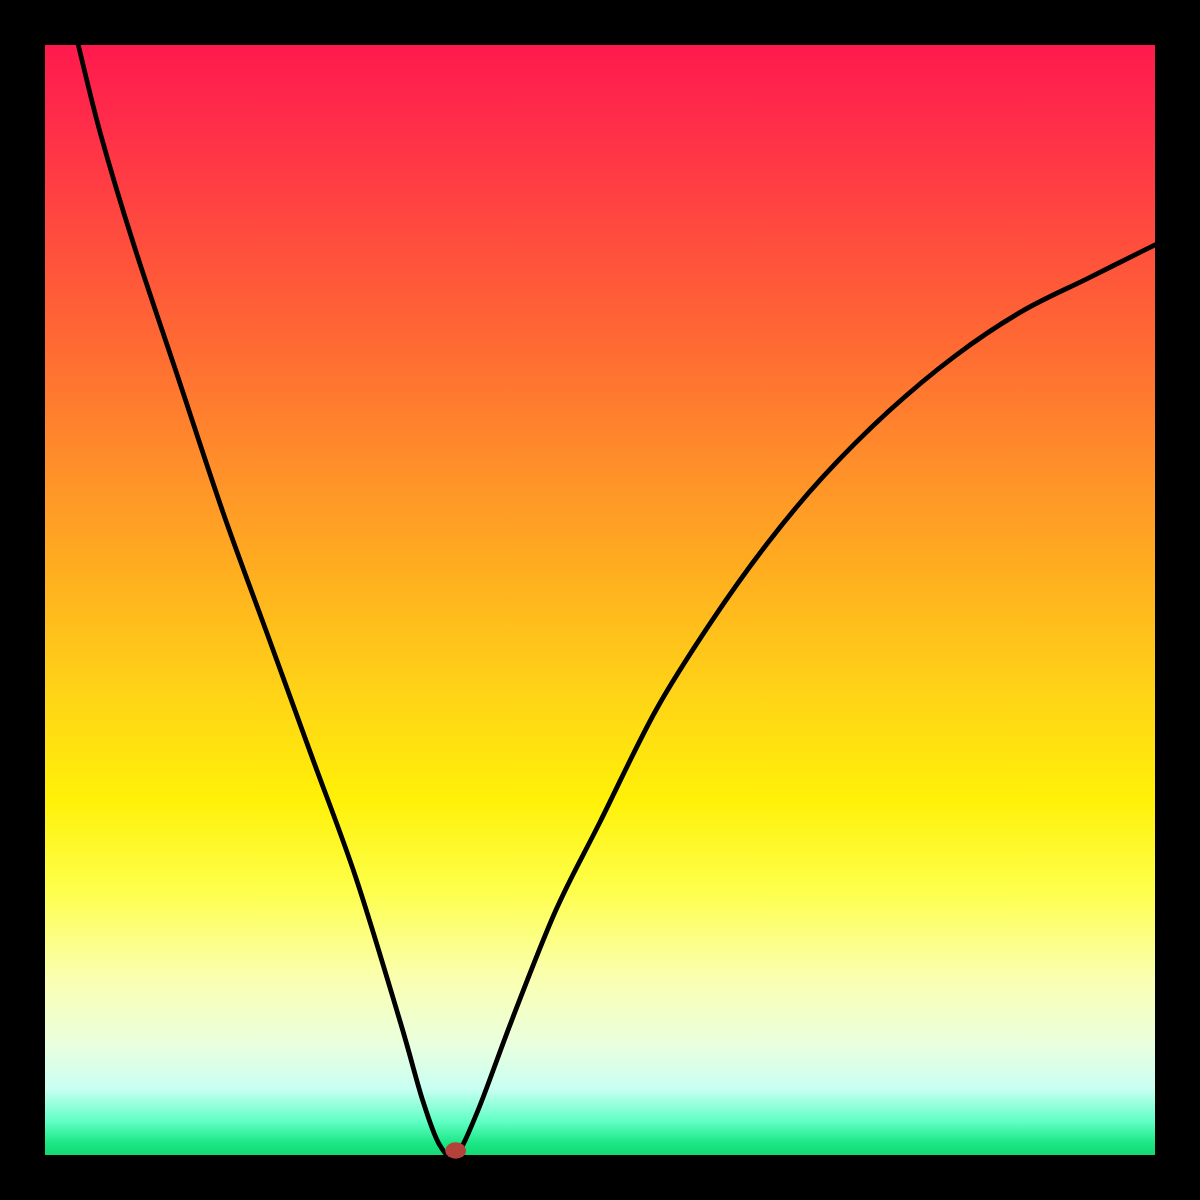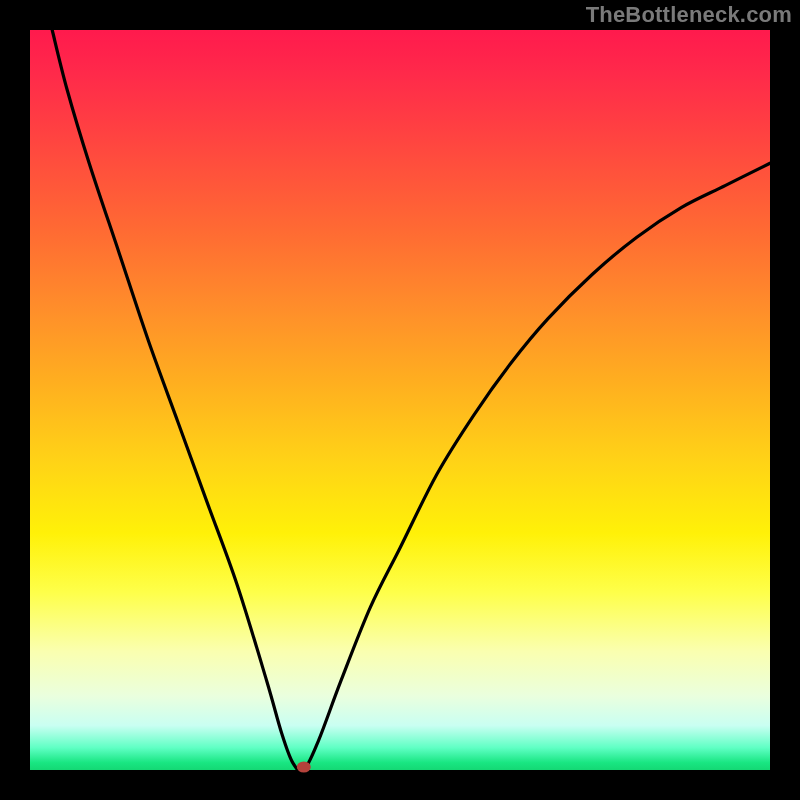--- a/index.html
+++ b/index.html
@@ -63,21 +63,20 @@
     overflow: visible;
   }
   .marker {
     fill: #b4423b;
   }
 </style>
 </head>
 <body>
 
 <div class="frame">
-  <div class="attribution">TheBottleneck.com</div>
 
   <div class="plot-area">
     <div class="gradient"></div>
 
     <svg class="curve" viewBox="0 0 740 740" preserveAspectRatio="none">
       <path id="curve-path" fill="none" stroke="#000" stroke-width="3.2" stroke-linecap="round" stroke-linejoin="round" d="M 22.2,0 C 24.666666666666664,9.866666666666655 30.833333333333332,36.99999999999993 37,59.19999999999993 C 43.166666666666664,81.39999999999993 50.56666666666667,106.0666666666667 59.2,133.20000000000005 C 67.83333333333334,160.3333333333334 78.93333333333334,192.4 88.8,222 C 98.66666666666666,251.6 108.53333333333333,282.43333333333334 118.4,310.8 C 128.26666666666668,339.1666666666667 138.13333333333333,365.0666666666667 148,392.20000000000005 C 157.86666666666667,419.33333333333337 167.73333333333332,446.4666666666667 177.6,473.6 C 187.46666666666667,500.73333333333335 197.33333333333334,525.4 207.20000000000002,555 C 217.0666666666667,584.6 229.4,626.5333333333334 236.8,651.2 C 244.20000000000002,675.8666666666667 247.28333333333336,689.4333333333334 251.60000000000002,703 C 255.91666666666669,716.5666666666666 259,726.4333333333334 262.7,732.6 C 266.4,738.7666666666667 269.48333333333335,743.7 273.8,740 C 278.1166666666667,736.3 282.43333333333334,725.1999999999999 288.6,710.4 C 294.7666666666667,695.6 302.1666666666667,673.4000000000001 310.8,651.2 C 319.43333333333334,629 330.53333333333336,599.4000000000001 340.40000000000003,577.2 C 350.2666666666667,555 358.9,540.2 370,518 C 381.1,495.8 394.66666666666674,466.2 407.00000000000006,444 C 419.33333333333337,421.8 431.6666666666667,403.3 444,384.8 C 456.3333333333333,366.3 468.6666666666667,349.0333333333333 481,332.99999999999994 C 493.3333333333333,316.9666666666666 504.43333333333334,303.40000000000003 518,288.6 C 531.5666666666666,273.8 547.6,257.76666666666665 562.4,244.2 C 577.1999999999999,230.63333333333333 592,218.30000000000004 606.8,207.20000000000005 C 621.5999999999999,196.10000000000005 636.4000000000001,186.23333333333338 651.2,177.60000000000002 C 666,168.96666666666667 680.8,162.79999999999998 695.5999999999999,155.39999999999998 C 710.3999999999999,147.99999999999997 732.6,136.90000000000003 740,133.20000000000005"></path>
       <ellipse id="marker-dot" class="marker" rx="7" ry="5.5" cx="273.8" cy="737" fill="#b4423b"></ellipse>
     </svg>
   </div>
 </div>

